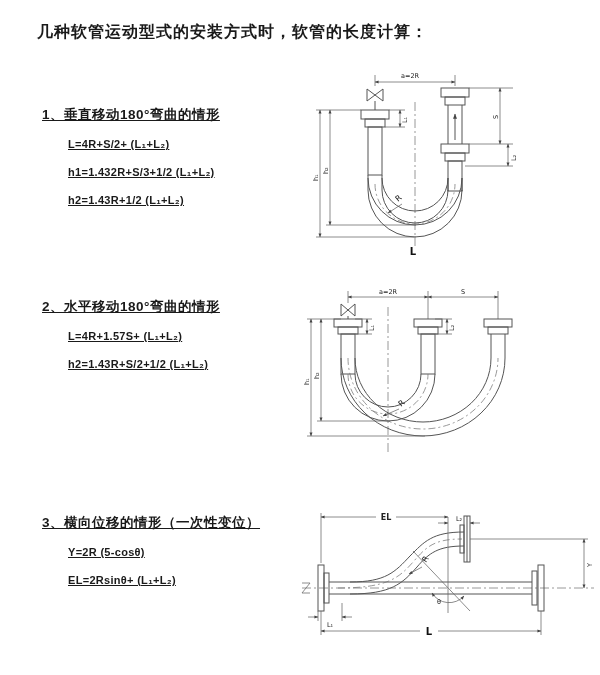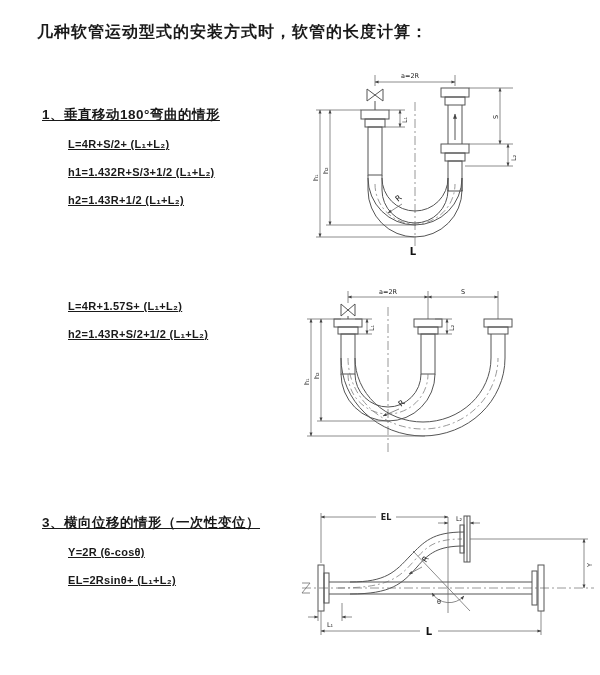--- a/index.html
+++ b/index.html
@@ -110,20 +110,21 @@
   <text class="dim" transform="translate(97,57) rotate(-90)">L₁</text>
   <text class="dim" transform="translate(188,53) rotate(-90)">S</text>
   <text class="dim" transform="translate(206,95) rotate(-90)">L₂</text>
   <text class="dim" transform="translate(8,115) rotate(-90)">h₁</text>
   <text class="dim" transform="translate(18,108) rotate(-90)">h₂</text>
   <text class="mid" transform="translate(88,136) rotate(-40)">R</text>
   <text class="big" x="103" y="189" text-anchor="middle">L</text>
 </svg>
 
 <div class="abs section-text sec2">
+  <p class="heading">2、水平移动180°弯曲的情形</p>
   <p class="formula">L=4R+1.57S+ (L₁+L₂)</p>
   <p class="formula">h2=1.43R+S/2+1/2 (L₁+L₂)</p>
 </div>
 
 <svg class="abs svg2" width="290" height="180" viewBox="0 0 290 180">
   <defs>
     <marker id="ah2" viewBox="0 0 10 10" refX="9.5" refY="5" markerWidth="7" markerHeight="5" orient="auto-start-reverse">
       <path d="M0,1 L10,5 L0,9 z" fill="#444"></path>
     </marker>
     <pattern id="braid2" width="4" height="4" patternUnits="userSpaceOnUse">
@@ -186,21 +187,21 @@
   <text class="dim" x="160" y="11" text-anchor="middle">S</text>
   <text class="dim" transform="translate(71,48) rotate(-90)">L₁</text>
   <text class="dim" transform="translate(151,48) rotate(-90)">L₂</text>
   <text class="dim" transform="translate(6,102) rotate(-90)">h₁</text>
   <text class="dim" transform="translate(16,96) rotate(-90)">h₂</text>
   <text class="mid" transform="translate(98,124) rotate(-40)">R</text>
 </svg>
 
 <div class="abs section-text sec3">
   <p class="heading">3、横向位移的情形（一次性变位）</p>
-  <p class="formula">Y=2R (6-cosθ)</p>
+  <p class="formula">Y=2R (5-cosθ)</p>
   <p class="formula">EL=2Rsinθ+ (L₁+L₂)</p>
 </div>
 
 <svg class="abs svg3" width="300" height="140" viewBox="0 0 300 140">
   <defs>
     <marker id="ah3" viewBox="0 0 10 10" refX="9.5" refY="5" markerWidth="7" markerHeight="5" orient="auto-start-reverse">
       <path d="M0,1 L10,5 L0,9 z" fill="#444"></path>
     </marker>
   </defs>
   <g>

